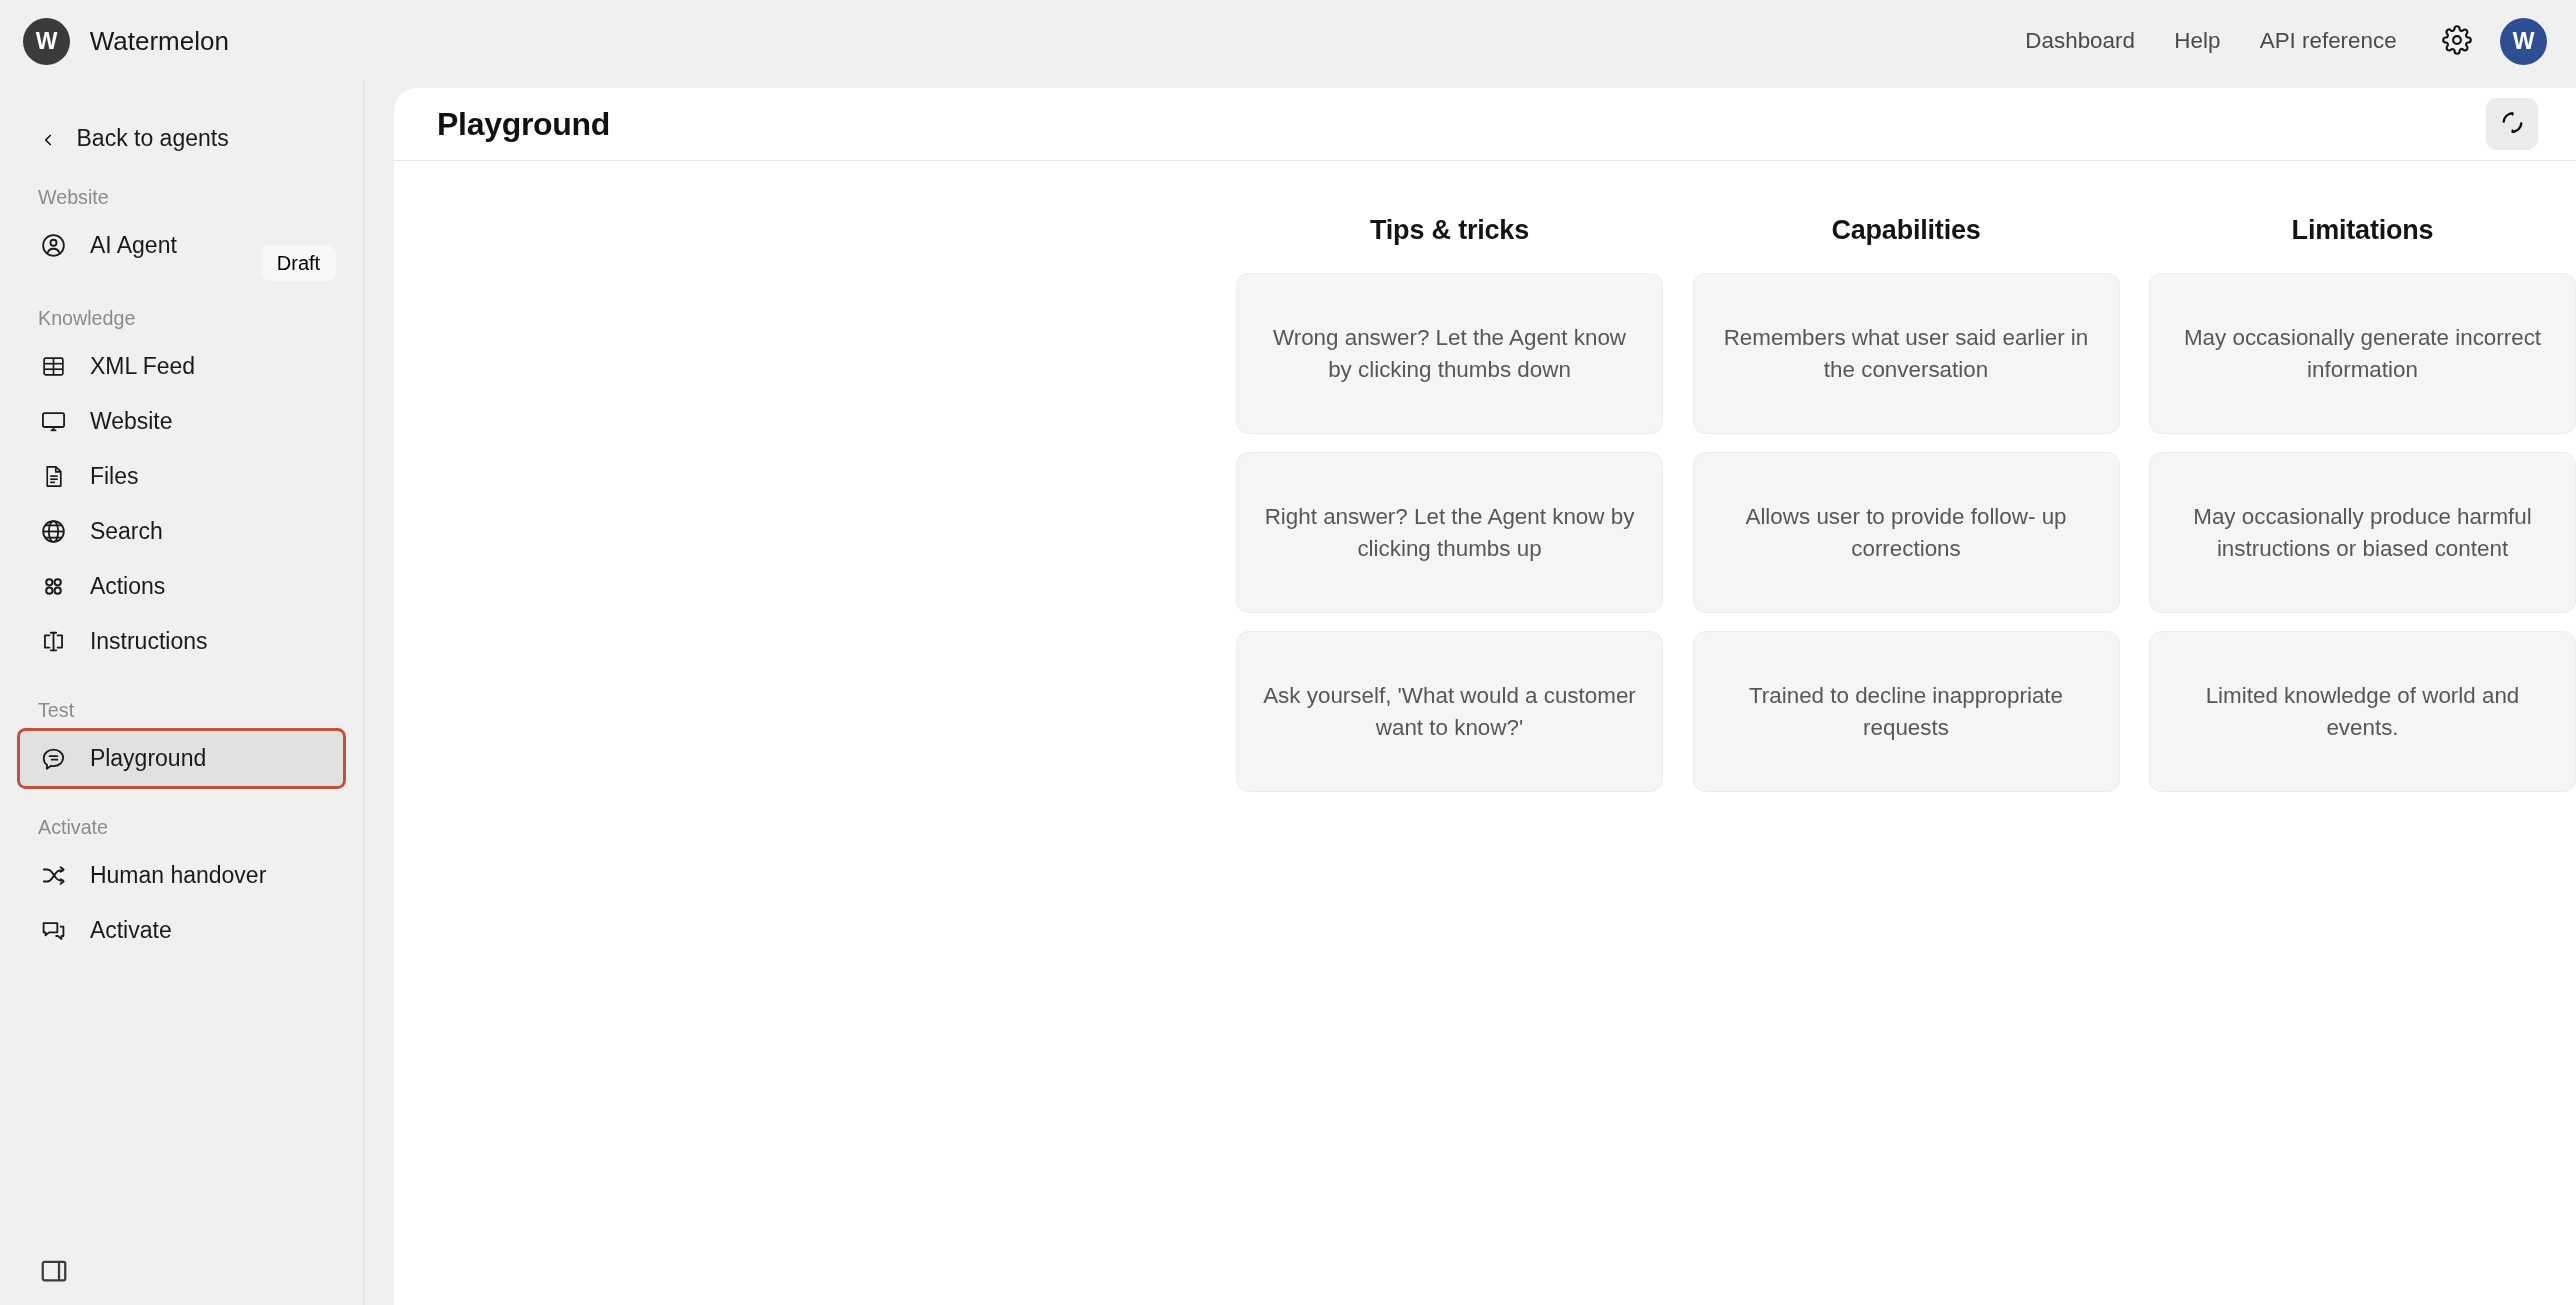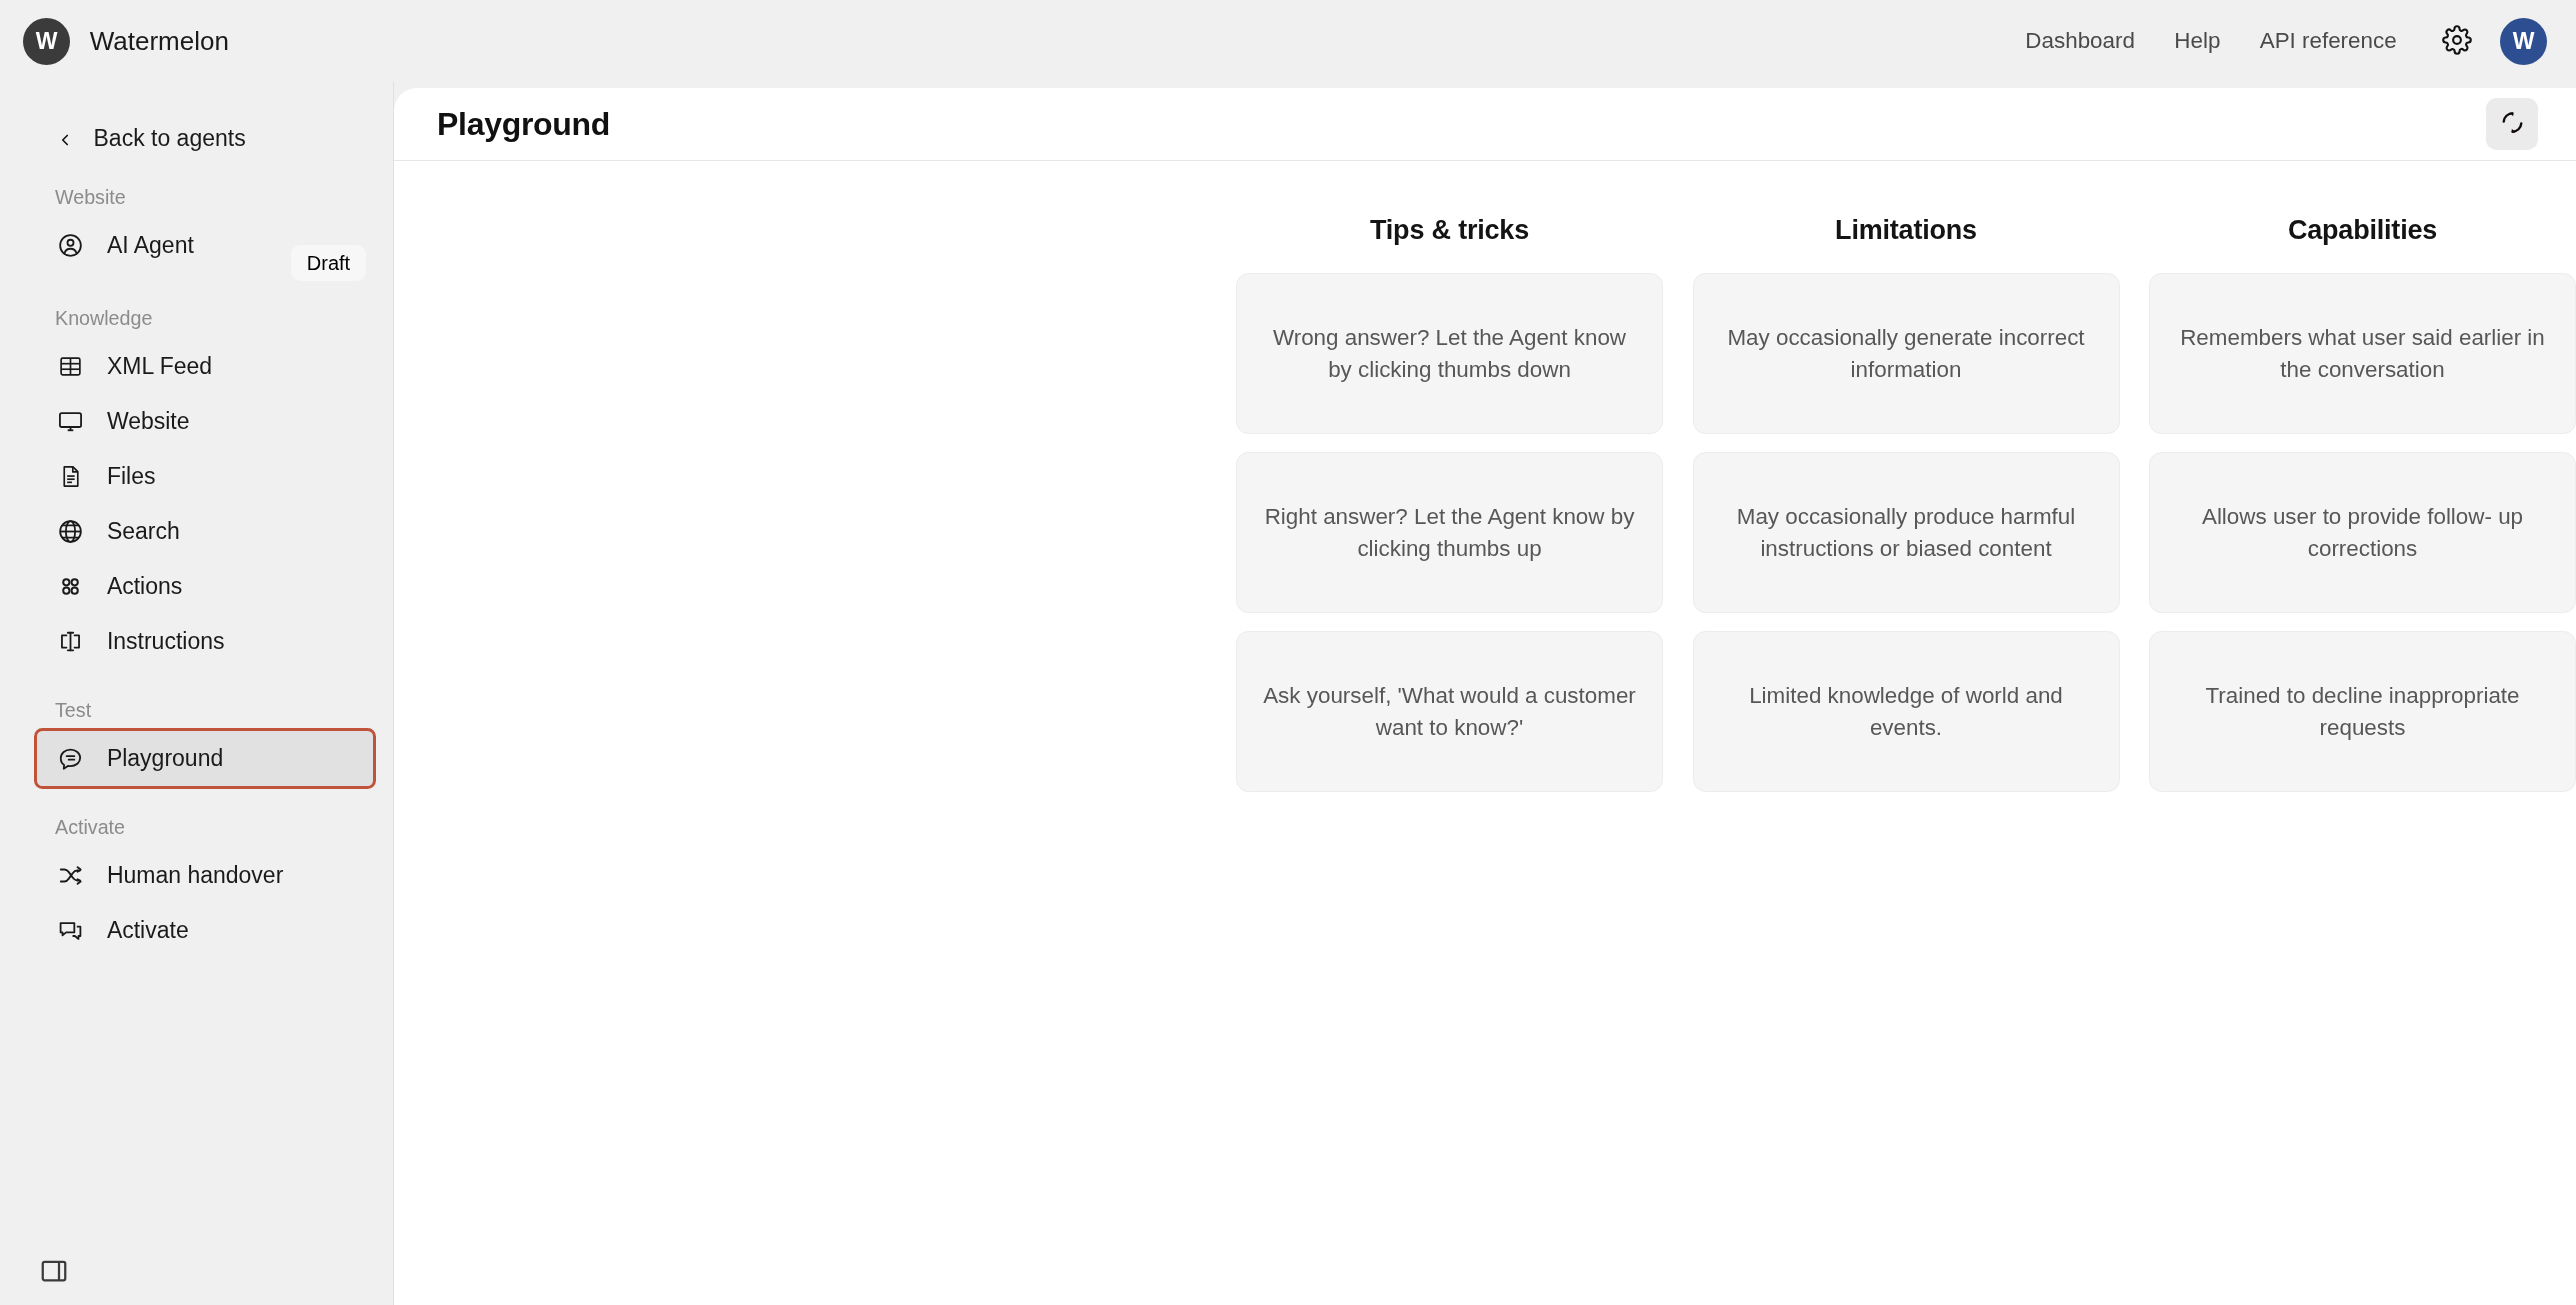--- a/index.html
+++ b/index.html
@@ -40,24 +40,23 @@
   .avatar {
     width: 47px; height: 47px; border-radius: 50%;
     background: #2d4f92; color: #ffffff;
     display: flex; align-items: center; justify-content: center;
     font-size: 23px; font-weight: bold;
   }
 
   
   .sidebar {
     position: absolute; top: 82px; left: 0;
-    width: 394px; height: 1224px;
+    width: 364px; height: 1224px;
     background: #f0f0f0;
     border-right: 0.9px solid #e0e0e0;
-    padding-left: 17px;
   }
   .back-row {
     display: flex; align-items: center; gap: 21.5px;
     margin: 43px 0 0 39px; cursor: pointer;
   }
   .back-row .chev { width: 16px; height: 16px; }
   .back-label { font-size: 23px; color: #1a1a1a; }
 
   .sec-label {
     font-size: 19.7px; color: #8b8b8b;
@@ -335,30 +334,30 @@
   <div class="cols">
 
     <section class="col">
       <div class="col-head">Tips &amp; tricks</div>
       <div class="card">Wrong answer? Let the Agent know by clicking thumbs down</div>
       <div class="card">Right answer? Let the Agent know by clicking thumbs up</div>
       <div class="card">Ask yourself, 'What would a customer want to know?'</div>
     </section>
 
     <section class="col">
+      <div class="col-head">Capabilities</div>
+      <div class="card">Remembers what user said earlier in the conversation</div>
+      <div class="card">Allows user to provide follow- up corrections</div>
+      <div class="card">Trained to decline inappropriate requests</div>
+    </section>
+
+    <section class="col">
       <div class="col-head">Limitations</div>
       <div class="card">May occasionally generate incorrect information</div>
       <div class="card">May occasionally produce harmful instructions or biased content</div>
       <div class="card">Limited knowledge of world and events.</div>
     </section>
 
-    <section class="col">
-      <div class="col-head">Capabilities</div>
-      <div class="card">Remembers what user said earlier in the conversation</div>
-      <div class="card">Allows user to provide follow- up corrections</div>
-      <div class="card">Trained to decline inappropriate requests</div>
-    </section>
-
   </div>
 
 
 </main>
 
 
 </body></html>

